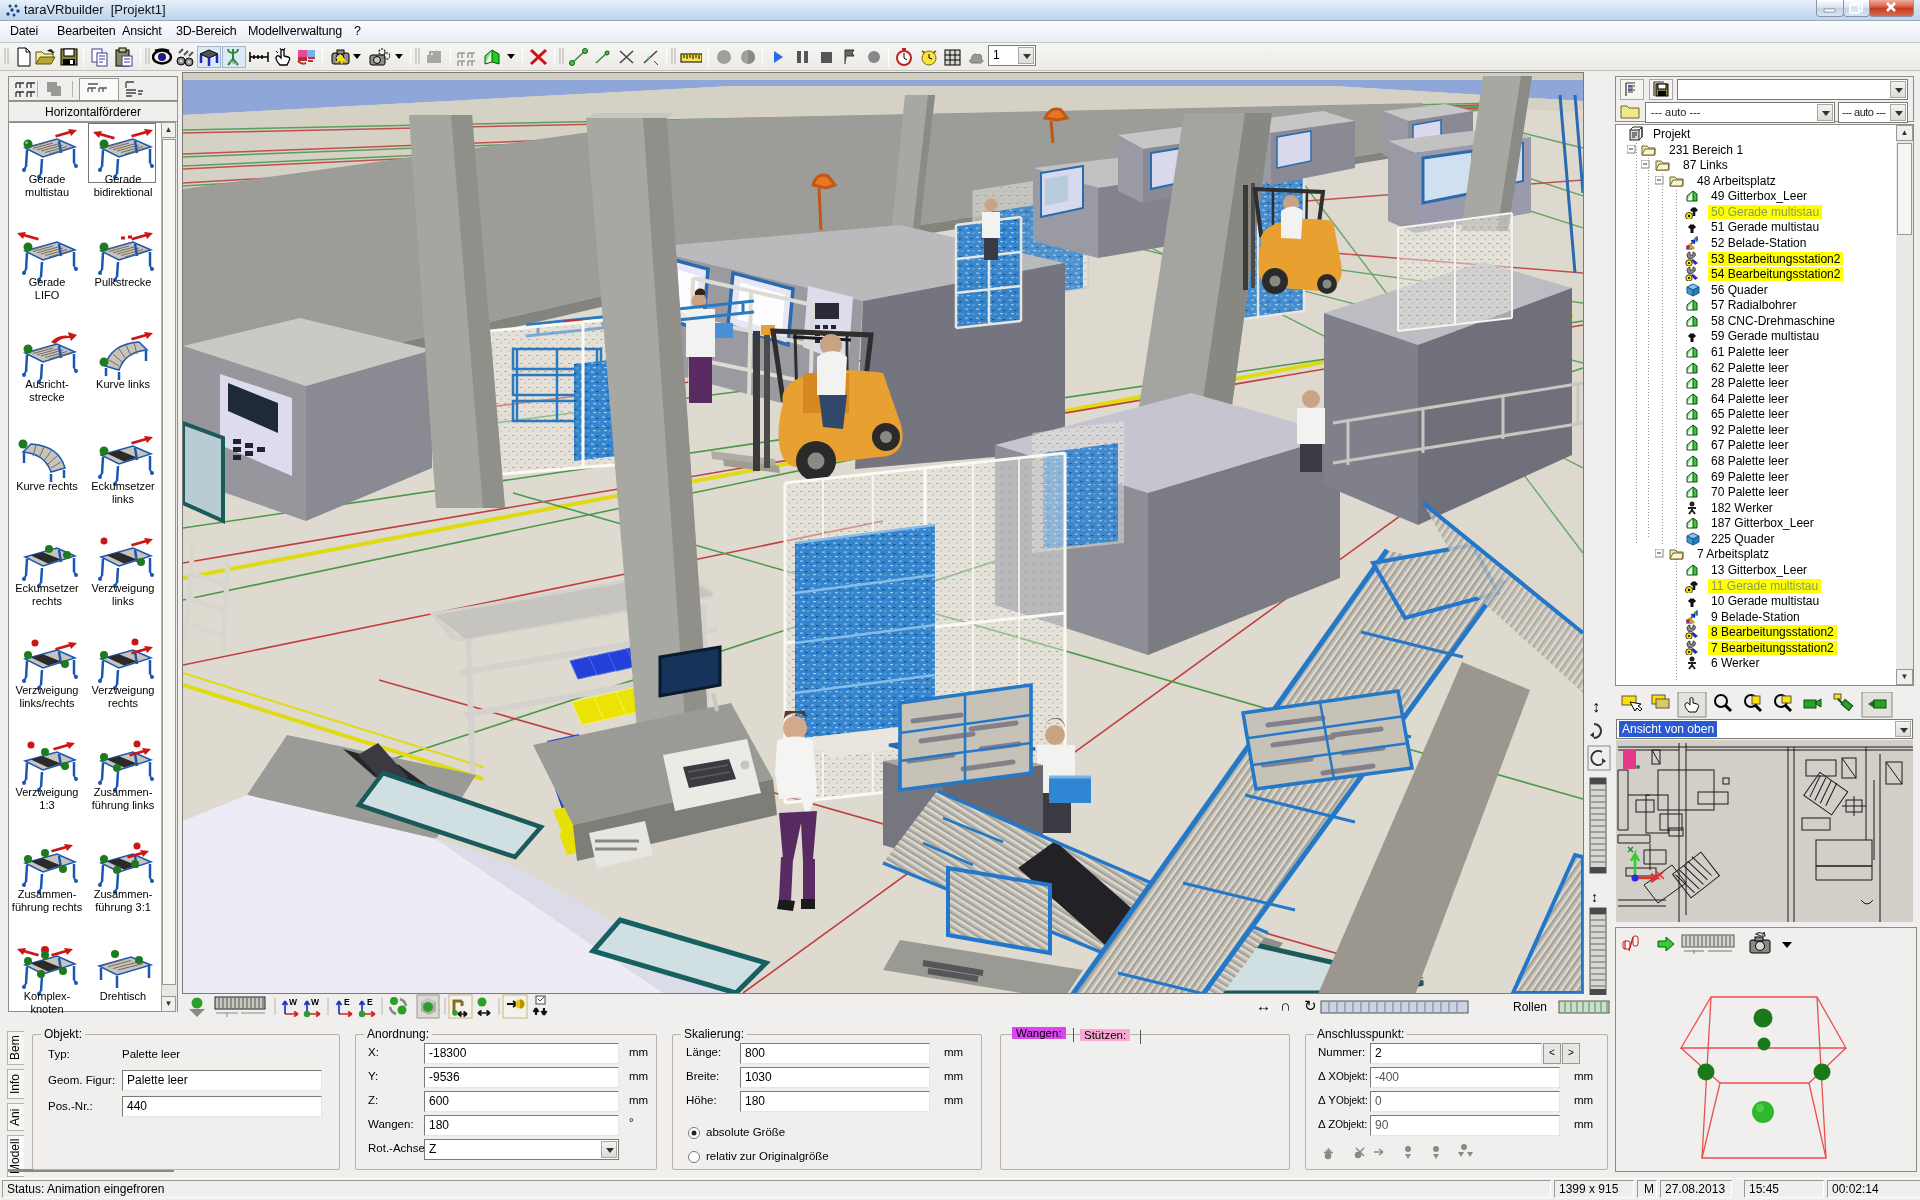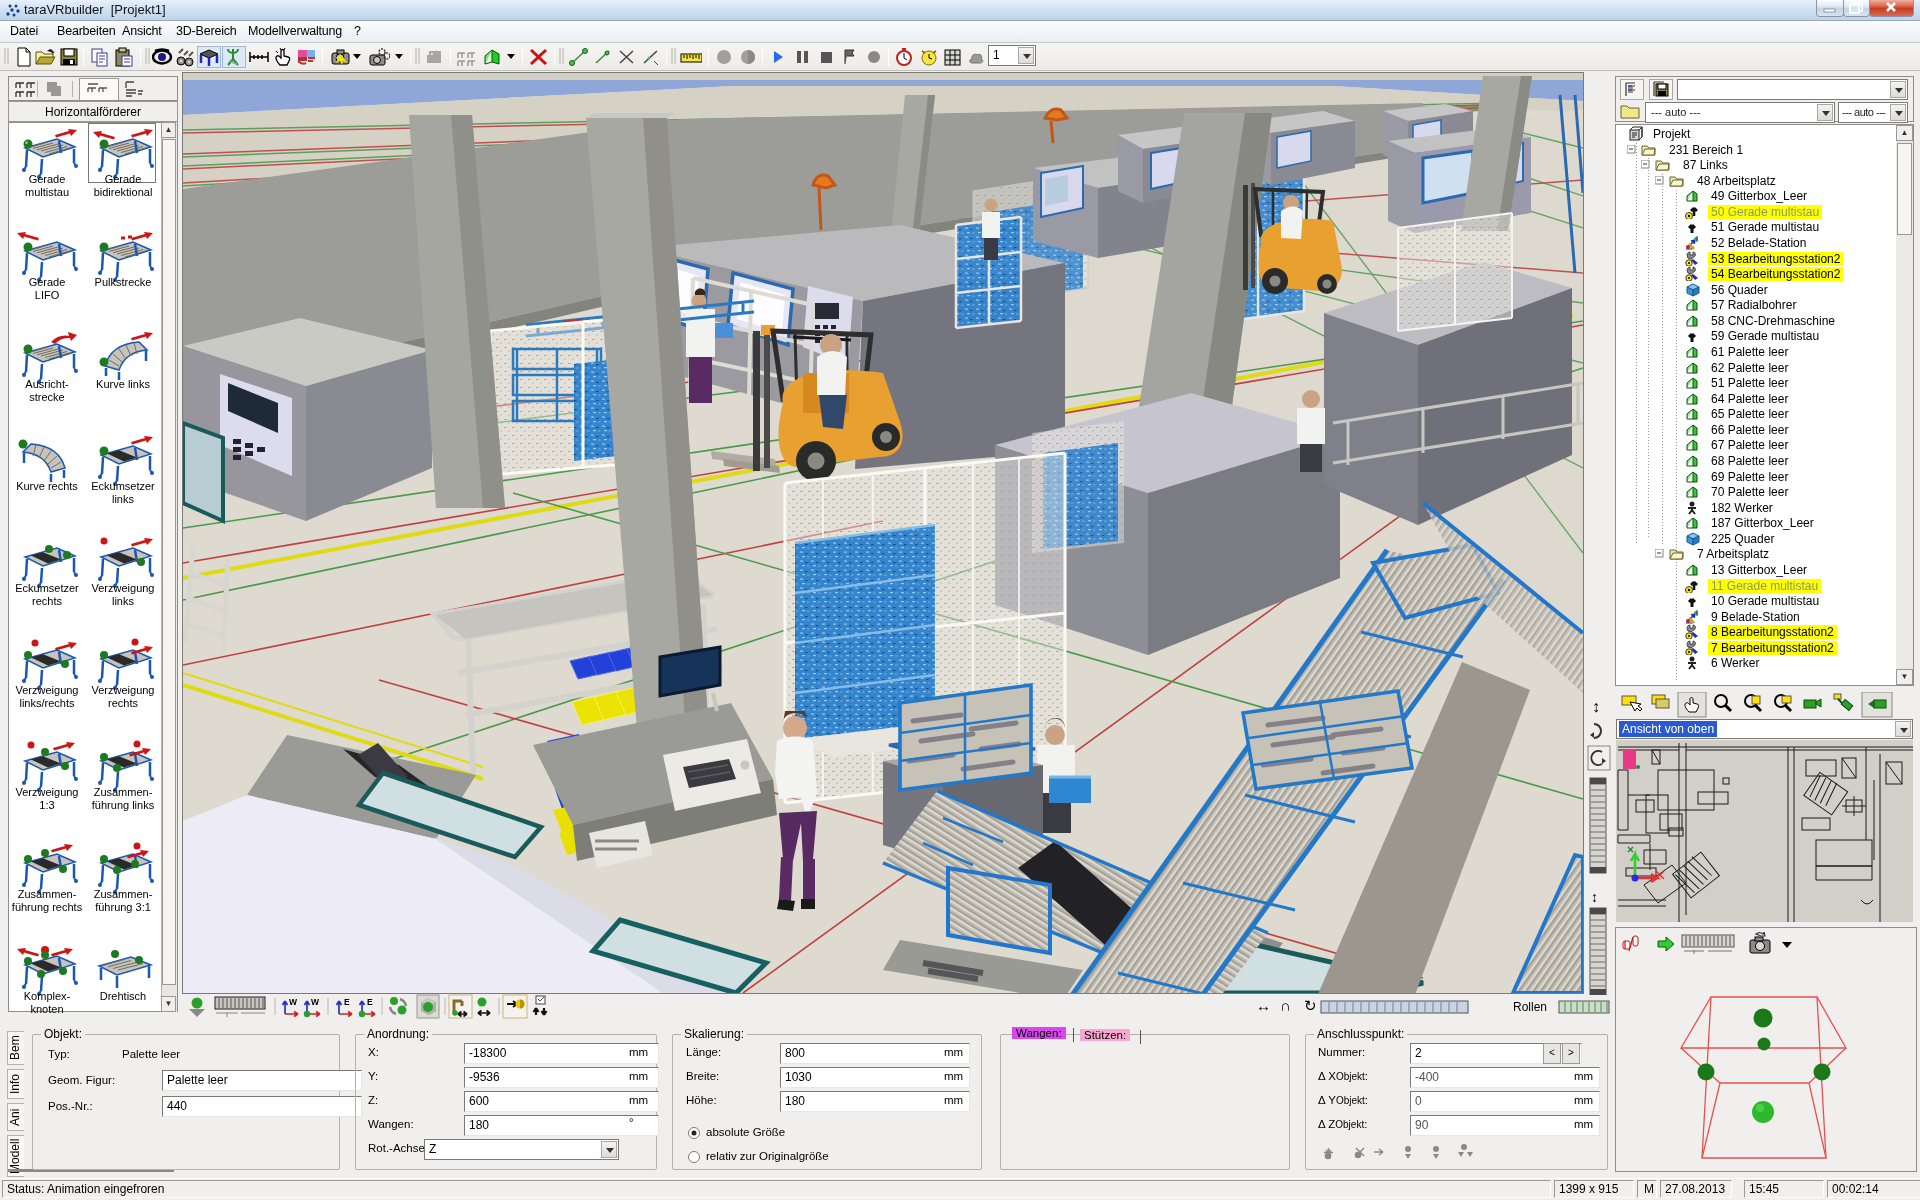--- a/index.html
+++ b/index.html
@@ -25,21 +25,21 @@
 .sbtn{position:absolute;left:0;width:15px;height:16px;background:#f0efed;border:1px solid #9b9994;font-size:8px;text-align:center;line-height:14px;color:#333;}
 
 .combo{position:absolute;background:#fff;border:1px solid #7b7b75;font-size:12px;}
 .combo .arr{position:absolute;right:1px;top:1px;bottom:1px;width:16px;background:linear-gradient(#f4f3f1,#dddbd6);border:1px solid #aaa8a2;}
 .arr:after{content:"";position:absolute;left:4px;top:6px;border:4px solid transparent;border-top:5px solid #333;}
 .panelborder{border:1px solid #8f8d88;}
 .treerow{position:absolute;font-size:12px;white-space:nowrap;color:#000;}
 
 .grp{position:absolute;border:1px solid #b5b2ad;border-radius:2px;}
 .grp .lab{position:absolute;left:8px;top:-8px;background:#f0efed;font-size:12px;padding:0 3px;}
-.fld{position:absolute;background:#fff;border:1px solid #7b7b75;border-bottom-color:#e8e6e2;border-right-color:#e8e6e2;font-size:12px;padding:2px 0 0 4px;margin-left:40px;}
+.fld{position:absolute;background:#fff;border:1px solid #7b7b75;border-bottom-color:#e8e6e2;border-right-color:#e8e6e2;font-size:12px;padding:2px 0 0 4px;}
 .flab{position:absolute;font-size:11.5px;color:#000;}
 .vtab{position:absolute;left:7px;width:17px;background:#f6f5f2;border:1px solid #b5b2ad;border-right:none;}
 .vtab span{position:absolute;left:0;top:0;width:15px;font-size:12px;writing-mode:vertical-rl;transform:rotate(180deg);text-align:center;}
 #statusbar{left:0;top:1178px;width:1920px;height:22px;background:#f0efed;border-top:1px solid #fff;}
 .sfld{position:absolute;top:2px;height:18px;border:1px solid #9b9994;border-bottom-color:#fff;border-right-color:#fff;font-size:12px;padding:1px 0 0 4px;background:#f0efed;}
 svg{display:block;}
 </style></head>
 <body>
 
 <div class="abs" id="titlebar"></div>
@@ -1120,33 +1120,33 @@
         <use href="#tgreen"></use>
       </svg>
 <div class="treerow" style="left:1708px;top:345px;padding:0 3px">61  Palette leer</div>
 <svg class="abs" style="left:1685px;top:360px" width="16" height="15">
         <use href="#tgreen"></use>
       </svg>
 <div class="treerow" style="left:1708px;top:361px;padding:0 3px">62  Palette leer</div>
 <svg class="abs" style="left:1685px;top:375px" width="16" height="15">
         <use href="#tgreen"></use>
       </svg>
-<div class="treerow" style="left:1708px;top:376px;padding:0 3px">51  Palette leer</div>
+<div class="treerow" style="left:1708px;top:376px;padding:0 3px">28  Palette leer</div>
 <svg class="abs" style="left:1685px;top:391px" width="16" height="15">
         <use href="#tgreen"></use>
       </svg>
 <div class="treerow" style="left:1708px;top:392px;padding:0 3px">64  Palette leer</div>
 <svg class="abs" style="left:1685px;top:406px" width="16" height="15">
         <use href="#tgreen"></use>
       </svg>
 <div class="treerow" style="left:1708px;top:407px;padding:0 3px">65  Palette leer</div>
 <svg class="abs" style="left:1685px;top:422px" width="16" height="15">
         <use href="#tgreen"></use>
       </svg>
-<div class="treerow" style="left:1708px;top:423px;padding:0 3px">66  Palette leer</div>
+<div class="treerow" style="left:1708px;top:423px;padding:0 3px">92  Palette leer</div>
 <svg class="abs" style="left:1685px;top:437px" width="16" height="15">
         <use href="#tgreen"></use>
       </svg>
 <div class="treerow" style="left:1708px;top:438px;padding:0 3px">67  Palette leer</div>
 <svg class="abs" style="left:1685px;top:453px" width="16" height="15">
         <use href="#tgreen"></use>
       </svg>
 <div class="treerow" style="left:1708px;top:454px;padding:0 3px">68  Palette leer</div>
 <svg class="abs" style="left:1685px;top:469px" width="16" height="15">
         <use href="#tgreen"></use>

